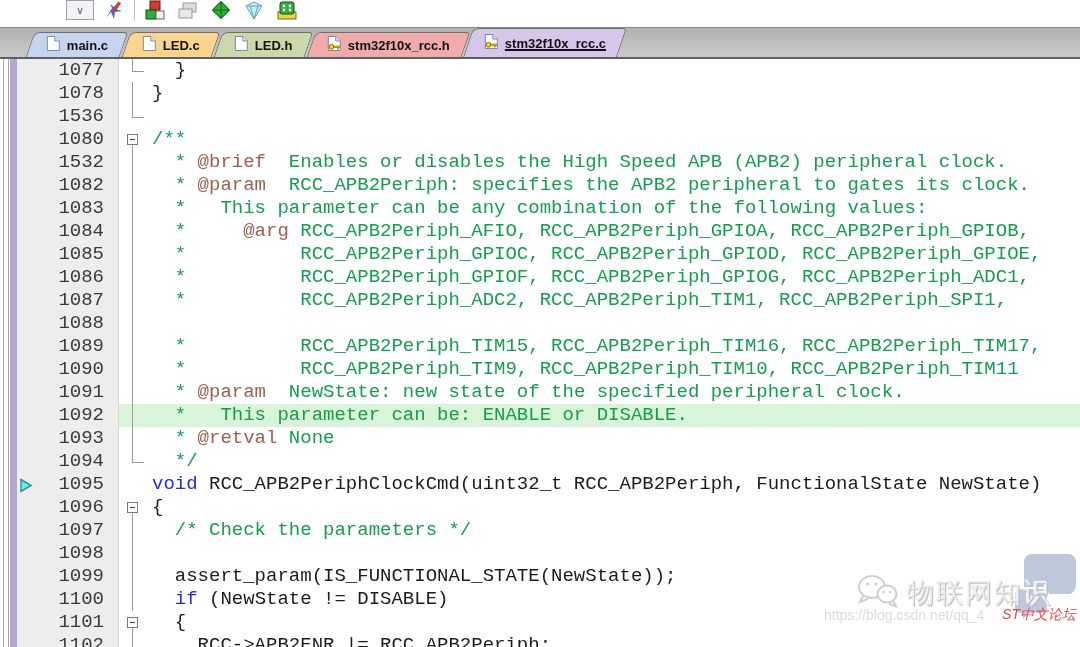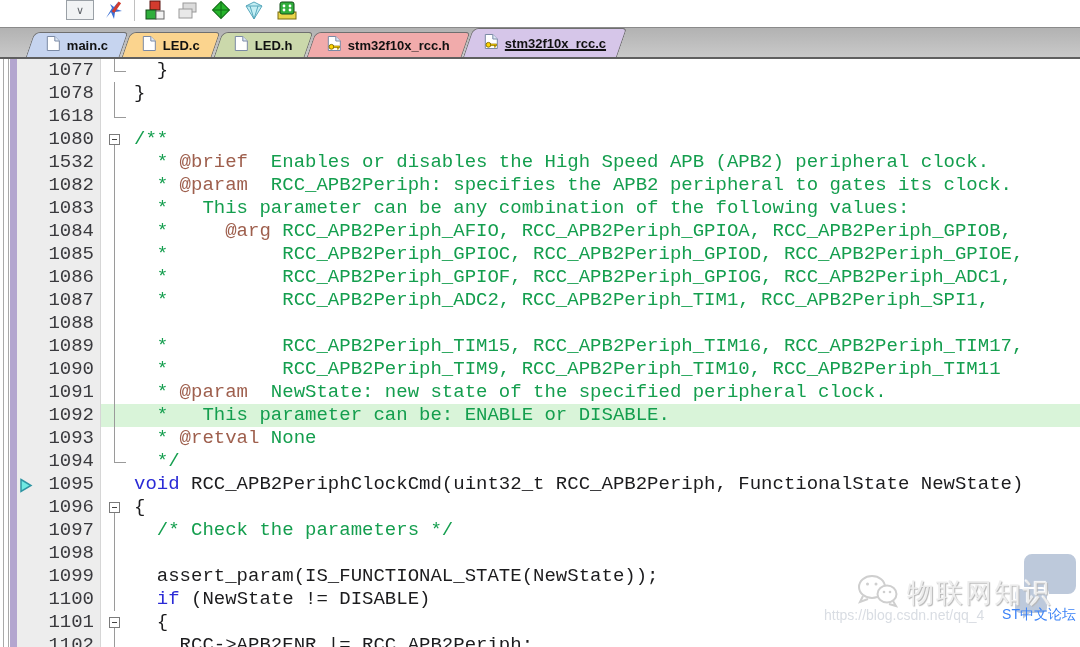--- a/index.html
+++ b/index.html
@@ -27,23 +27,23 @@
   .tab.active .inner span { text-decoration:underline; text-decoration-thickness:2px; }
   .tabline { height:2px; background:#5f5f5f; }
 
   
   .editor { position:relative; height:588px; background:#fff; overflow:hidden; }
   .left-rail { position:absolute; left:0; top:0; bottom:0; width:10px;
     background:linear-gradient(90deg,#fff 0 3px,#a9a9a9 3px 4px,#fff 4px 8px,#a9a9a9 8px 9px,#fff 9px 10px); }
   .purple-strip { position:absolute; left:10px; top:0; bottom:0; width:7px; background:var(--purple,#b3a6cf); }
   .rows { position:absolute; left:17px; top:0; right:0; }
   .row { display:flex; height:23px; }
-  .ln { width:84px; background:var(--gutterbg,#ededed); border-right:1px solid #d6d6d6;
+  .ln { width:102px; background:var(--gutterbg,#ededed); border-right:1px solid #d6d6d6;
         font-family:"Liberation Mono","DejaVu Sans Mono",monospace; font-size:19px; line-height:23px;
-        color:#3a3a3e; text-align:right; padding-right:6px; position:relative; flex:none; }
+        color:#3a3a3e; text-align:right; padding-right:14px; position:relative; flex:none; }
   .fold { width:33px; position:relative; flex:none; }
   .code { flex:1; font-family:"Liberation Mono","DejaVu Sans Mono",monospace; font-size:19px;
           line-height:23px; white-space:pre; color:var(--tx,#1c1c1e); }
   .row.hl .fold, .row.hl .code { background:var(--hl,#d9f4d9); }
   .seg-cm { color:var(--cm,#149e4e); }
   .seg-doc { color:var(--doc,#9e5f4d); }
   .seg-kw { color:var(--kw,#2b2bd6); }
   .seg-tx { color:var(--tx,#1c1c1e); }
   
   .fv { position:absolute; left:13px; top:0; bottom:0; width:1px; background:#9a9a9a; }
@@ -55,21 +55,21 @@
   .fbox::after { content:""; position:absolute; left:2px; right:2px; top:4px; height:1px; background:#444; }
   .cur-arrow { position:absolute; left:2px; top:4px; }
 
   
   .watermark { position:absolute; right:0; bottom:0; width:260px; height:95px; pointer-events:none; }
   .wm-bubbles { position:absolute; right:0; top:0; }
   .wm-brand { position:absolute; right:28px; top:20px; display:flex; align-items:center; gap:8px; }
   .wm-brand-text { font-size:27px; font-weight:normal; color:#ededed;
                    text-shadow:1px 1px 1px #b5b5b5, -1px -1px 1px #fff; letter-spacing:2px; }
   .wm-url { position:absolute; left:4px; top:55px; font-size:14px; color:#d9dde3; }
-  .wm-forum { position:absolute; right:4px; top:54px; font-size:14px; color:#3b82f6; }
+  .wm-forum { position:absolute; right:4px; top:54px; font-size:14px; color:#ef4444;font-style:italic; }
 </style>
 </head>
 <body>
 
 <div class="screen">
 
   <div class="toolbar">
     <div class="tools">
       <div class="combo">∨</div>
       <div class="tool">
@@ -185,21 +185,21 @@
           <span class="code"><span class="seg-tx">  }</span></span>
         </div>
         <div class="row">
           <span class="ln"><span>1078</span></span>
           <span class="fold">
             <i class="fv"></i>
           </span>
           <span class="code"><span class="seg-tx">}</span></span>
         </div>
         <div class="row">
-          <span class="ln"><span>1618</span></span>
+          <span class="ln"><span>1536</span></span>
           <span class="fold">
             <i class="fv half"></i>
             <i class="fh"></i>
           </span>
           <span class="code"></span>
         </div>
         <div class="row">
           <span class="ln"><span>1080</span></span>
           <span class="fold">
             <i class="fv lower"></i>

